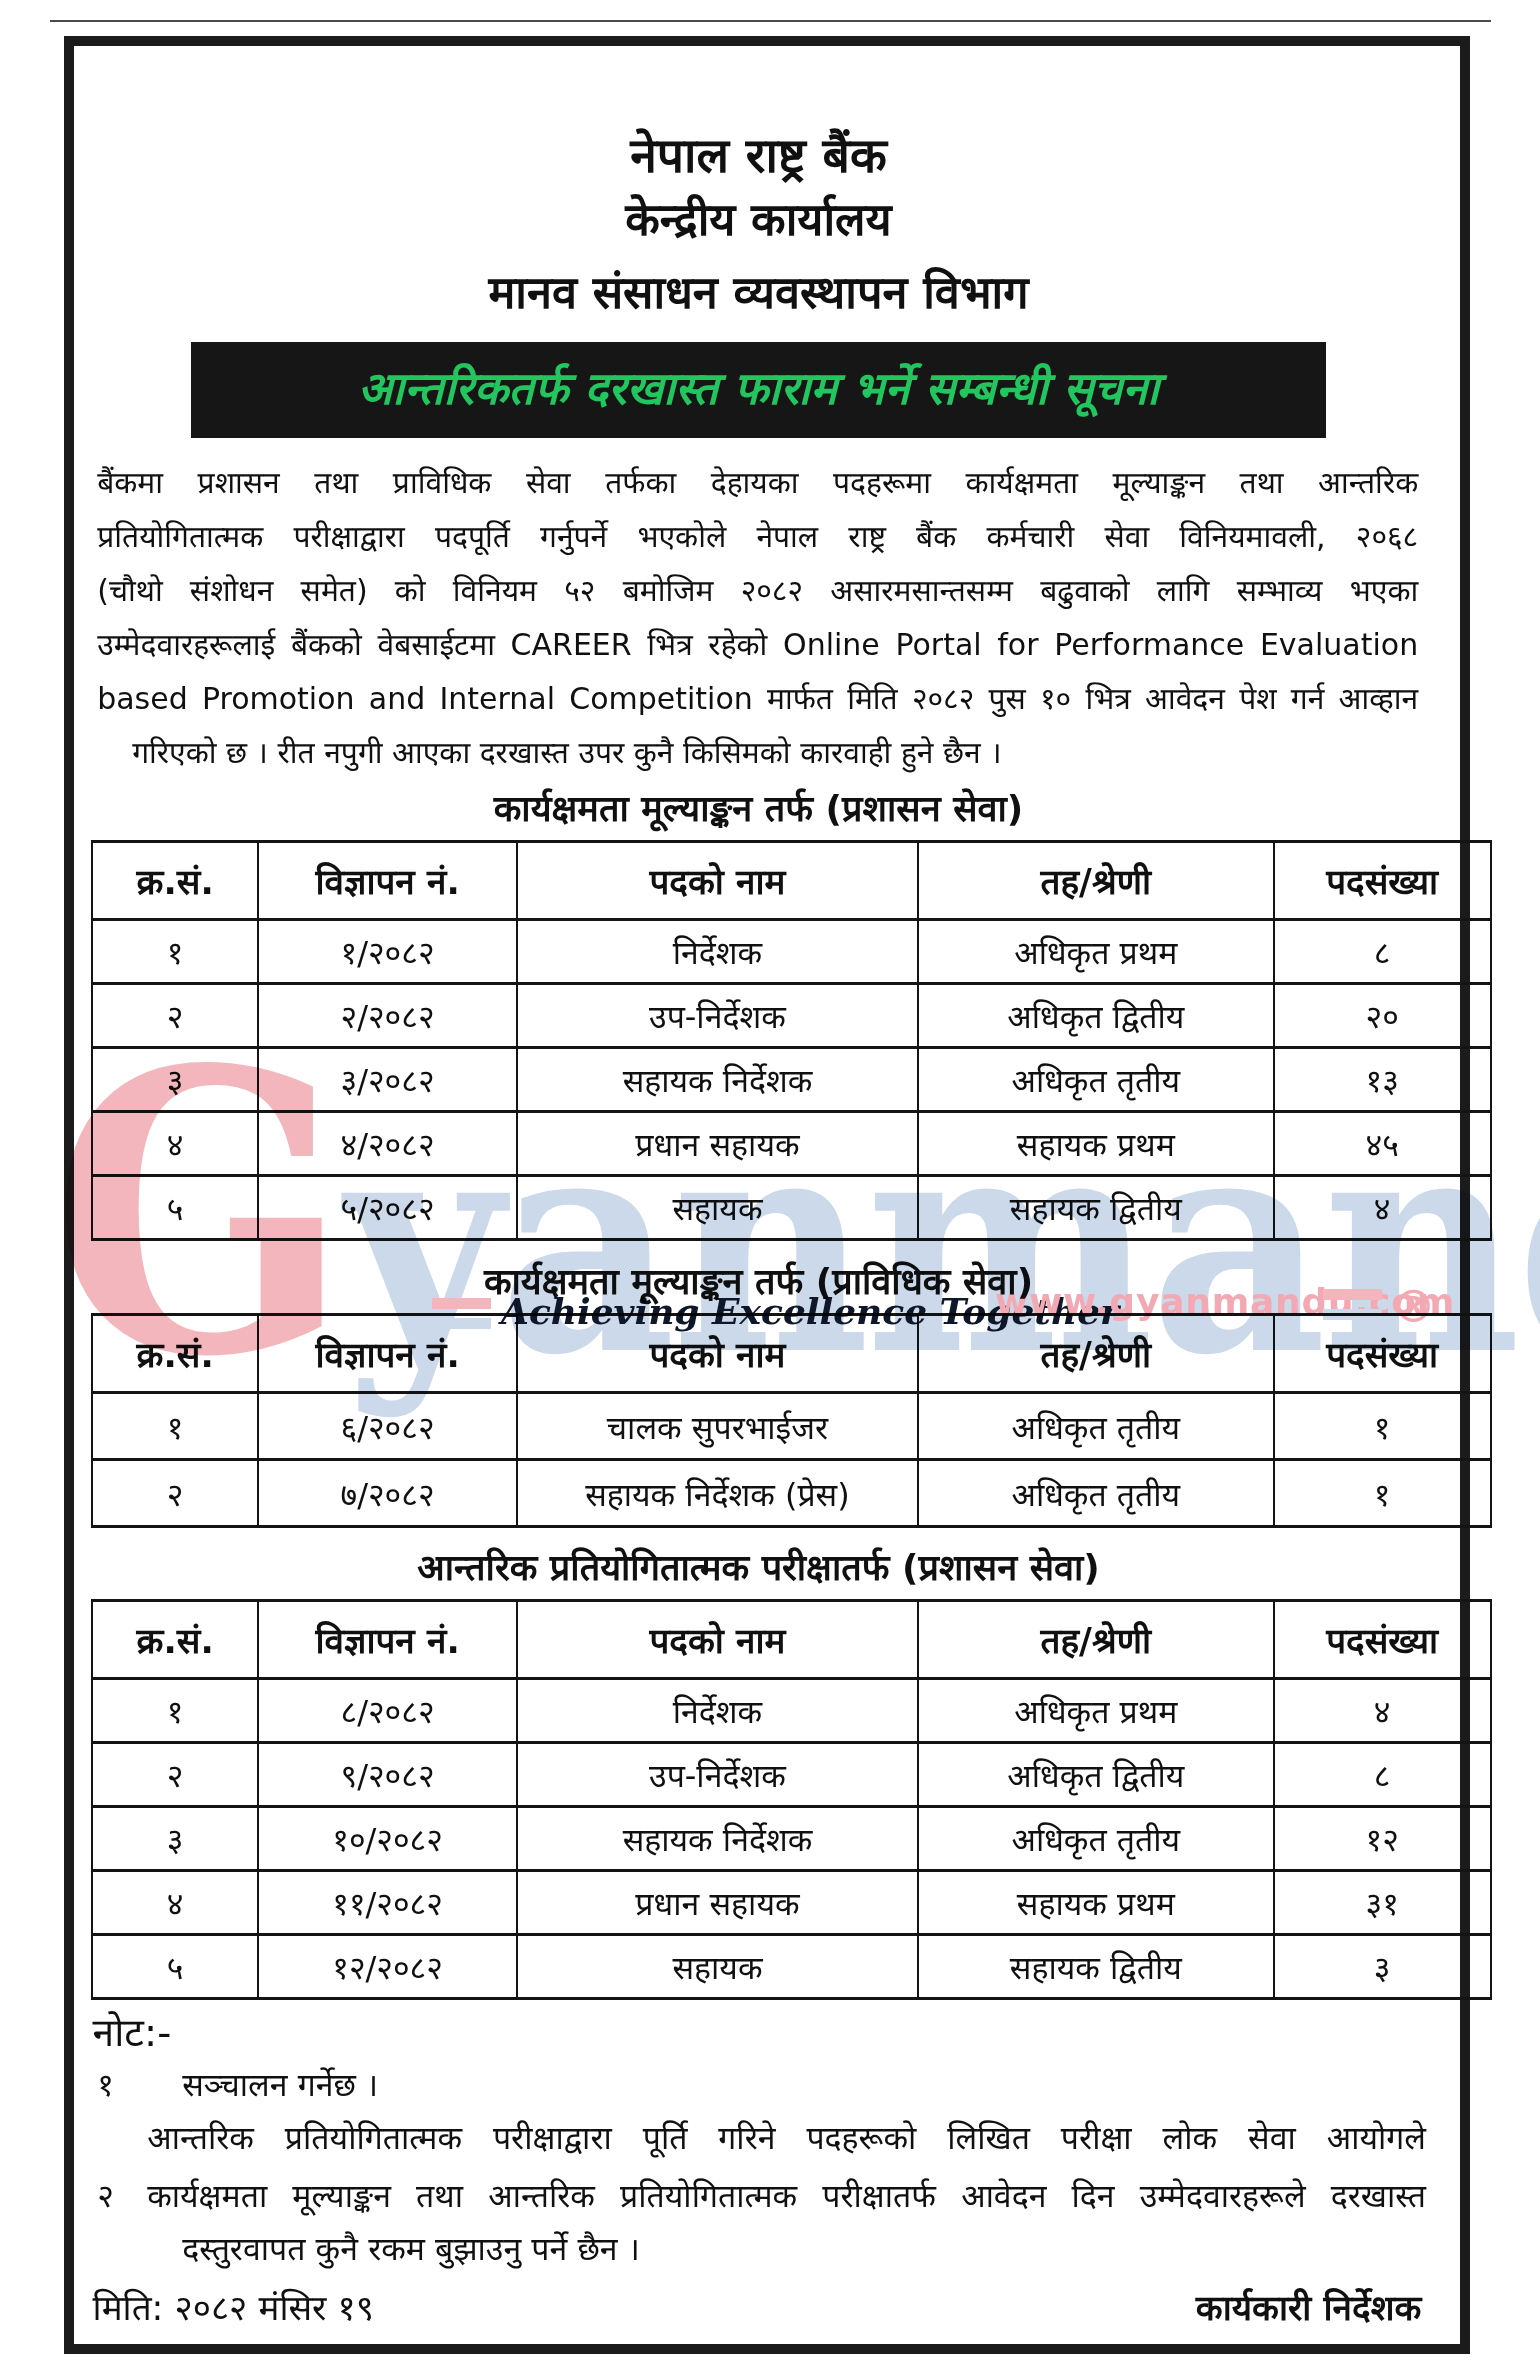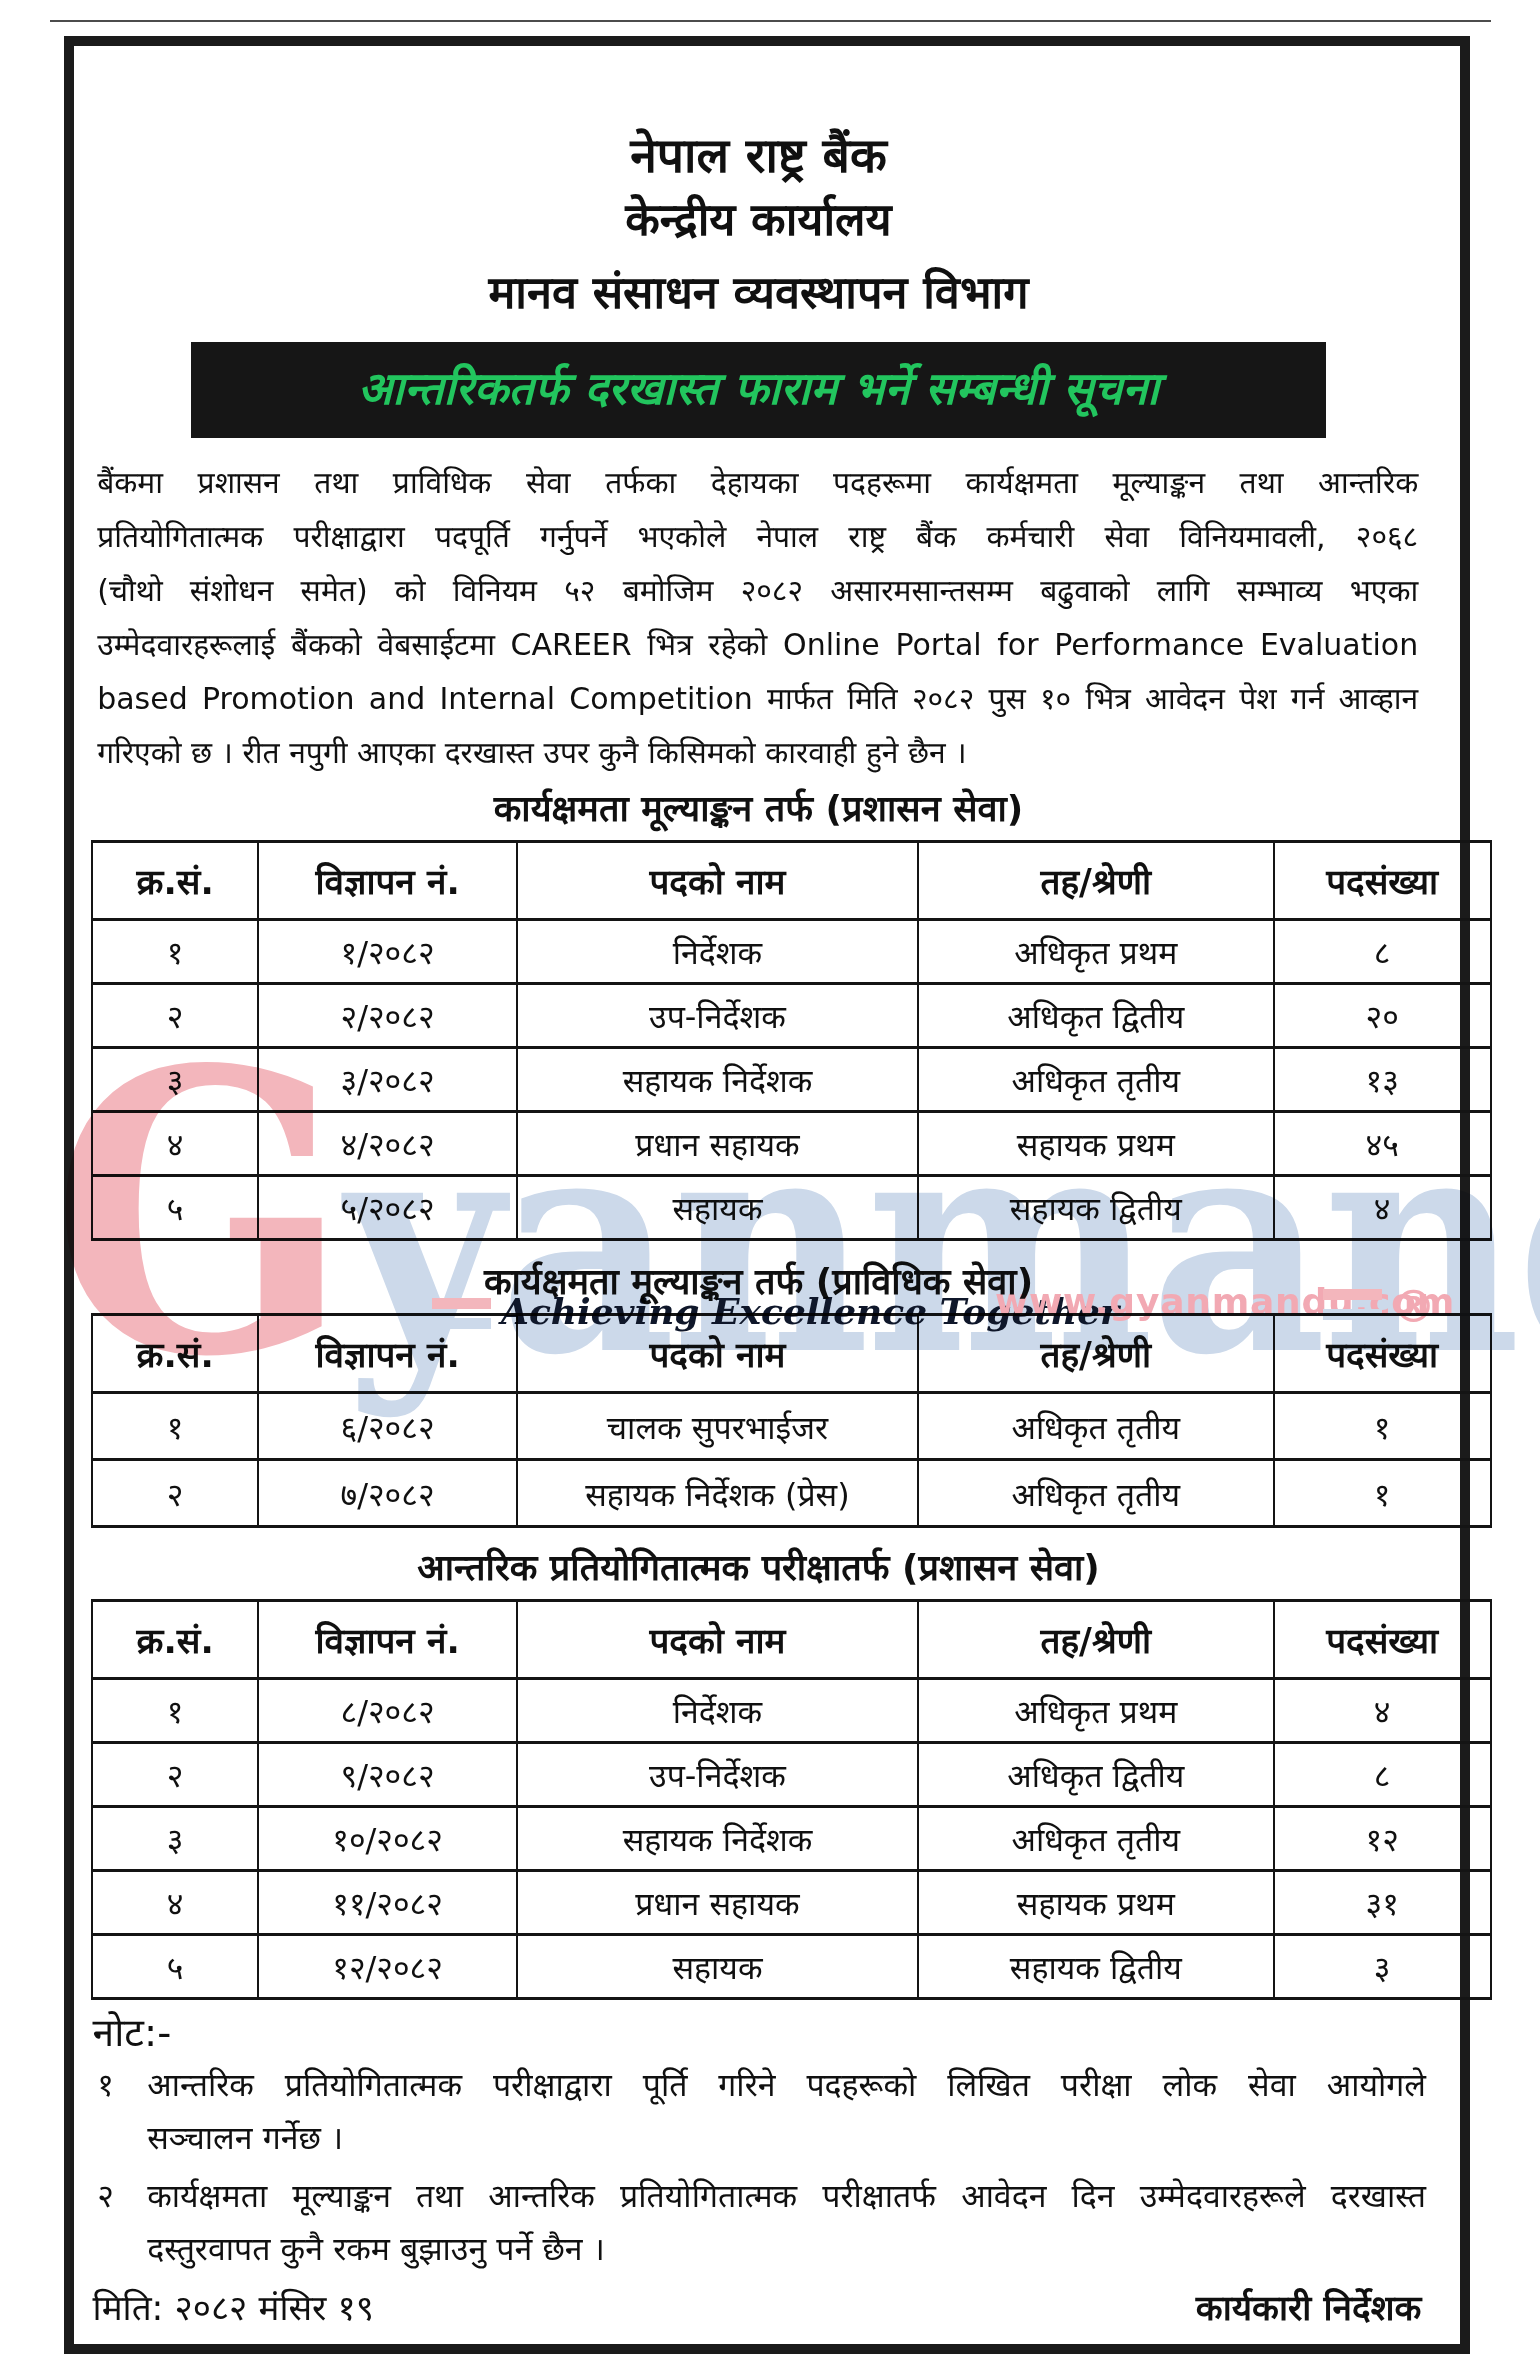--- a/index.html
+++ b/index.html
@@ -18,21 +18,21 @@
   .h-office{font-size:45px;font-weight:bold;text-align:center;line-height:54px;margin-top:9.3px;}
   .h-dept{font-size:45px;font-weight:bold;text-align:center;line-height:54px;margin-top:18.6px;}
   .banner{
     margin:22px auto 0;width:1135px;background:#161616;color:#22c55e;
     text-align:center;padding:17px 0 20px;
   }
   .banner-l1{font-size:45px;font-weight:bold;font-style:italic;line-height:59px;}
   .banner-l2{font-size:42px;font-weight:bold;font-style:italic;line-height:56px;}
   .para{margin:18.6px 7.8px 0 6.2px;font-size:30px;}
   .jline{line-height:54px;text-align:justify;text-align-last:justify;text-justify:inter-word;white-space:normal;}
-  .jline.last{text-align-last:left;}
+  .jline.last{text-align-last:left;margin-left:35px;}
   .note-lines .jline{line-height:53px;}
   .tbl-title{text-align:center;font-size:36px;font-weight:bold;line-height:42px;}
   .mt1{margin-top:7.8px;} .mt2{margin-top:20px;} .mt3{margin-top:18.6px;}
   table.notice{
     width:1363px;margin:10px auto 0;border-collapse:collapse;table-layout:fixed;
     border:2px solid #0369a1;
   }
   table.notice th,table.notice td{
     border:2.3px solid #141414;border-top-width:3.9px;border-bottom-width:3.9px;
     text-align:center;padding:0 6.2px;overflow:hidden;
@@ -221,22 +221,22 @@
           <td>३</td>
         </tr>
       </tbody>
     </table>
 
   <div class="notes-heading">नोट:-</div>
 
   <div class="note-item">
     <div class="note-num">१</div>
     <div class="note-lines">
+        <div class="jline last">सञ्चालन गर्नेछ ।</div>
         <div class="jline">आन्तरिक प्रतियोगितात्मक परीक्षाद्वारा पूर्ति गरिने पदहरूको लिखित परीक्षा लोक सेवा आयोगले</div>
-        <div class="jline last">सञ्चालन गर्नेछ ।</div>
       </div>
   </div>
 
   <div class="note-item">
     <div class="note-num">२</div>
     <div class="note-lines">
         <div class="jline">कार्यक्षमता मूल्याङ्कन तथा आन्तरिक प्रतियोगितात्मक परीक्षातर्फ आवेदन दिन उम्मेदवारहरूले दरखास्त</div>
         <div class="jline last">दस्तुरवापत कुनै रकम बुझाउनु पर्ने छैन ।</div>
       </div>
   </div>

